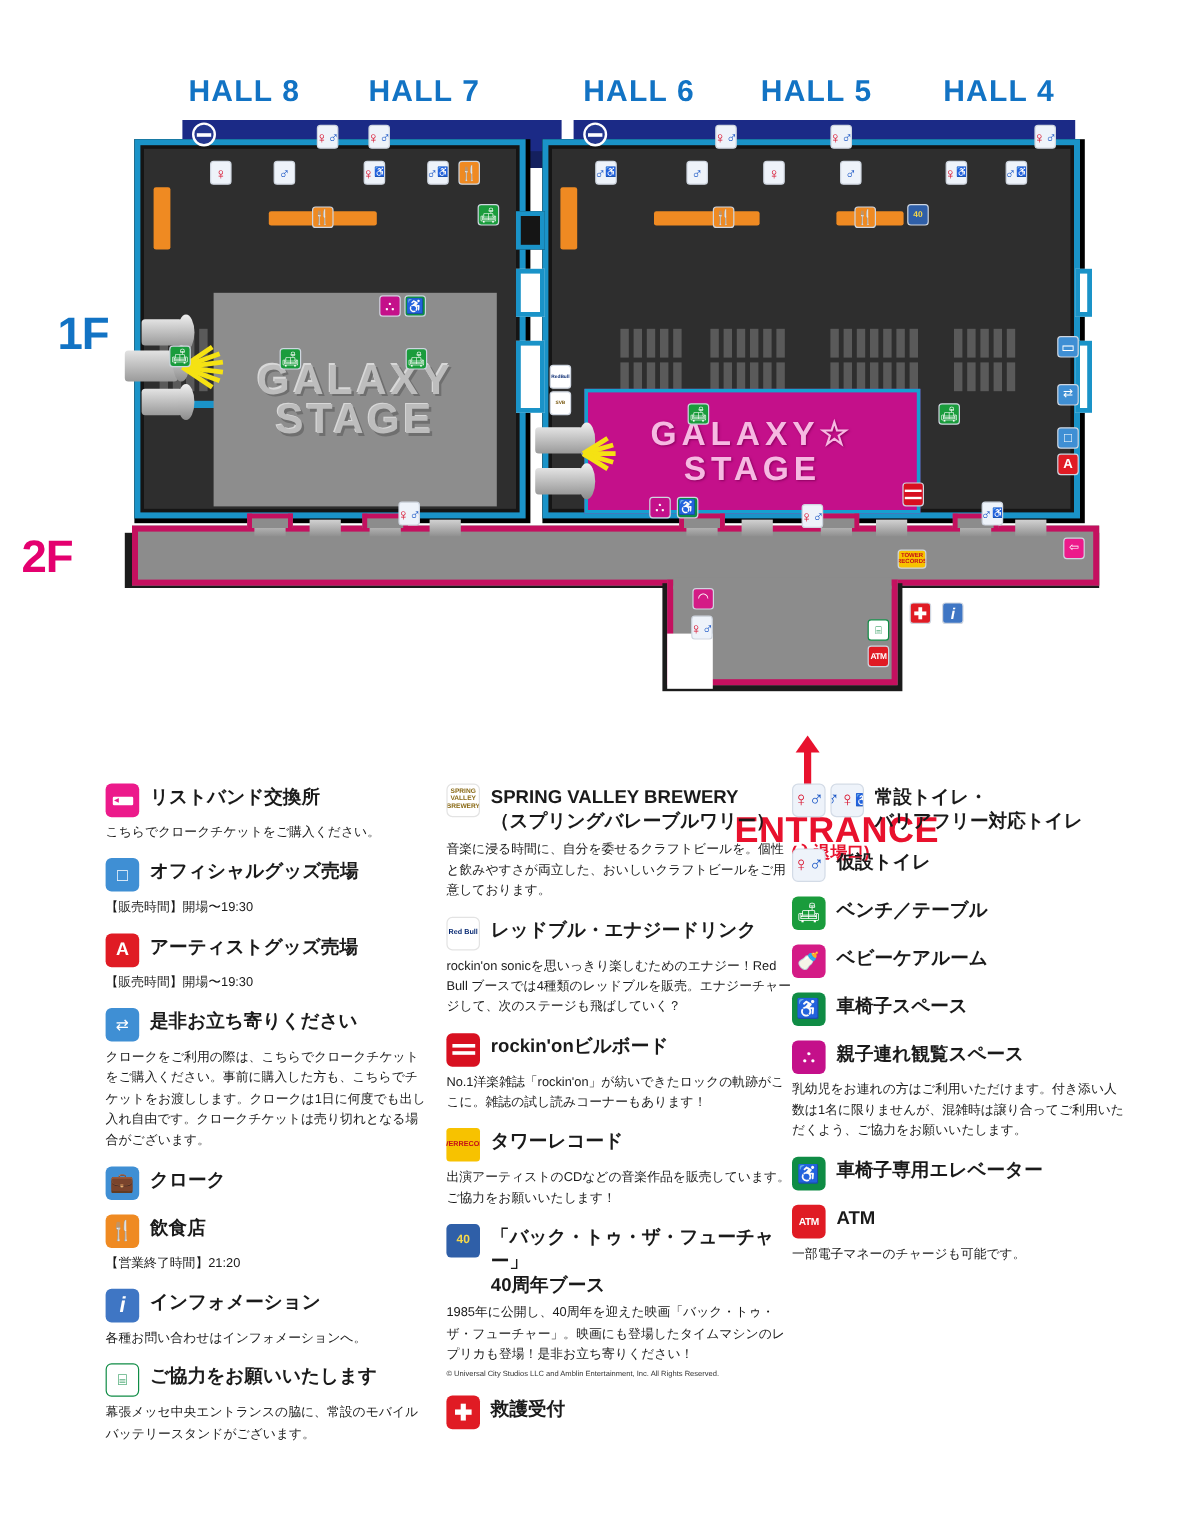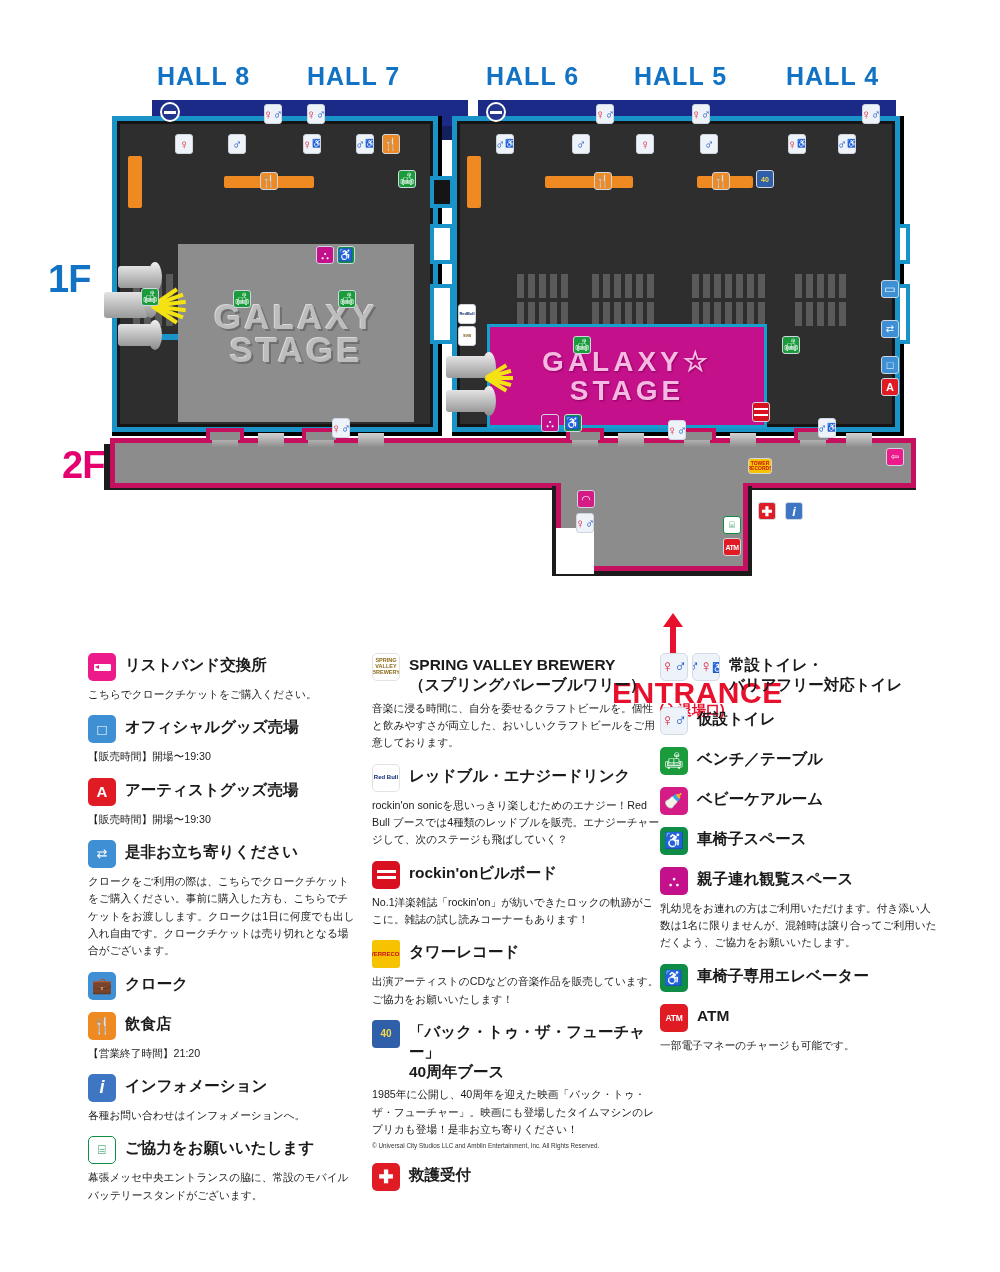--- a/index.html
+++ b/index.html
@@ -18,21 +18,21 @@
     letter-spacing:1px; font-family:"Liberation Sans", sans-serif;
     white-space:nowrap;
   }
 
   
   .floor-label {
     position:absolute; font-weight:bold; font-size:38px;
     font-family:"Liberation Sans", sans-serif; letter-spacing:-1px;
   }
   #floor-1f { left:48px; top:258px; color:#1273c4; }
-  #floor-2f { left:18px; top:444px; color:#e4006f;margin-left:44px; }
+  #floor-2f { left:18px; top:444px; color:#e4006f; }
 
   
   #map-canvas { position:absolute; left:0; top:98px; width:1000px; height:550px; }
 
   
   .slab-black { position:absolute; background:#000; }
 
   
   .roof-strip { position:absolute; background:#1b2a86; }
   .roof-strip.lower { background:#14205e; }

